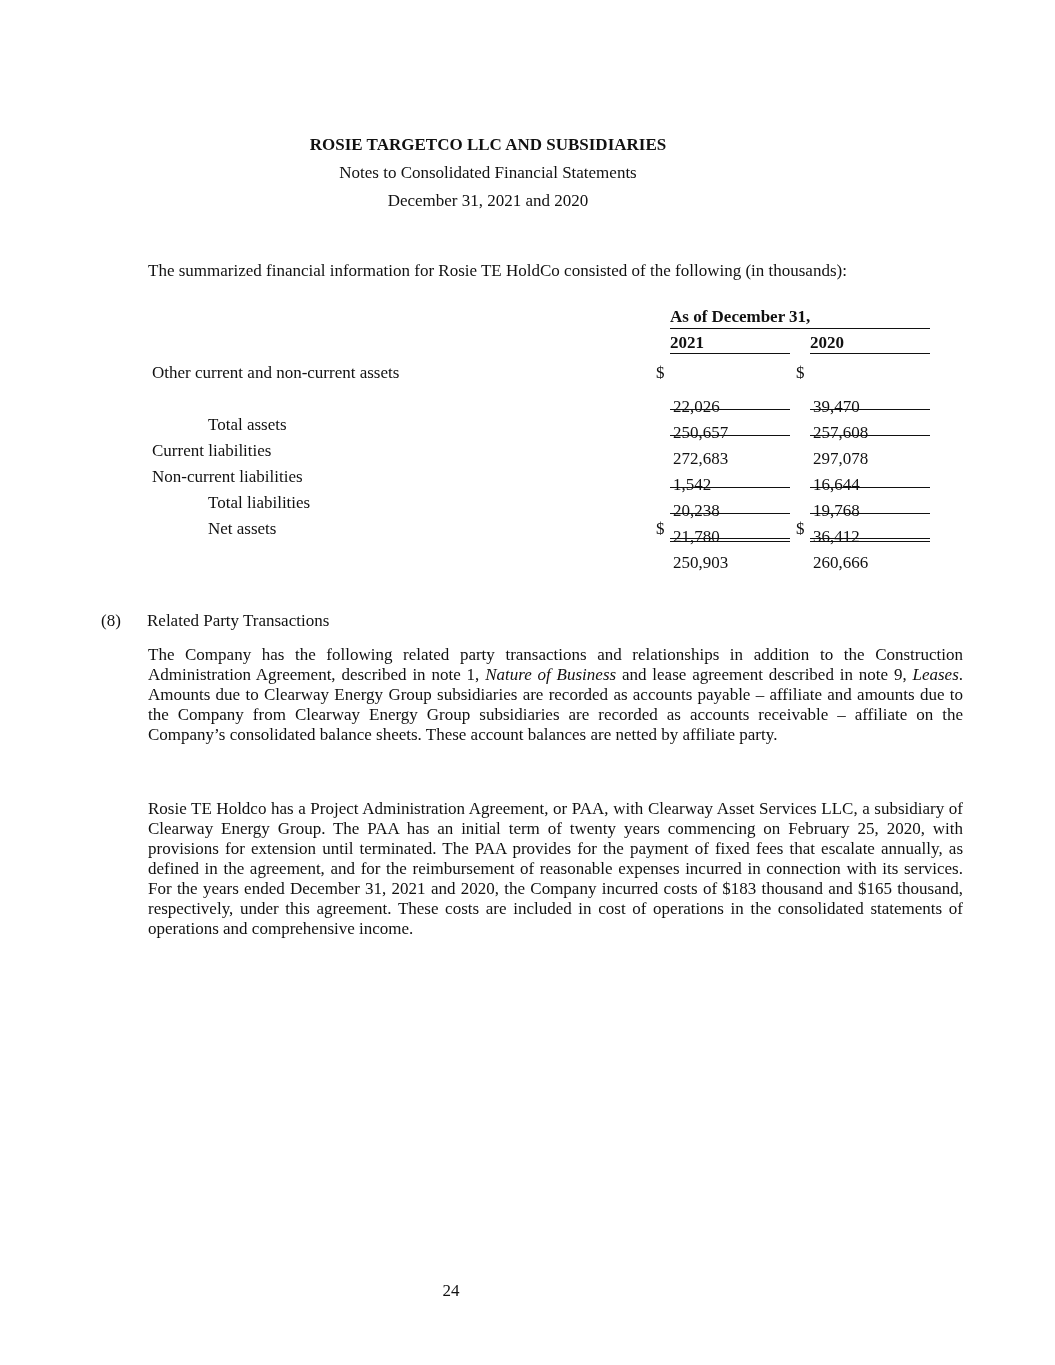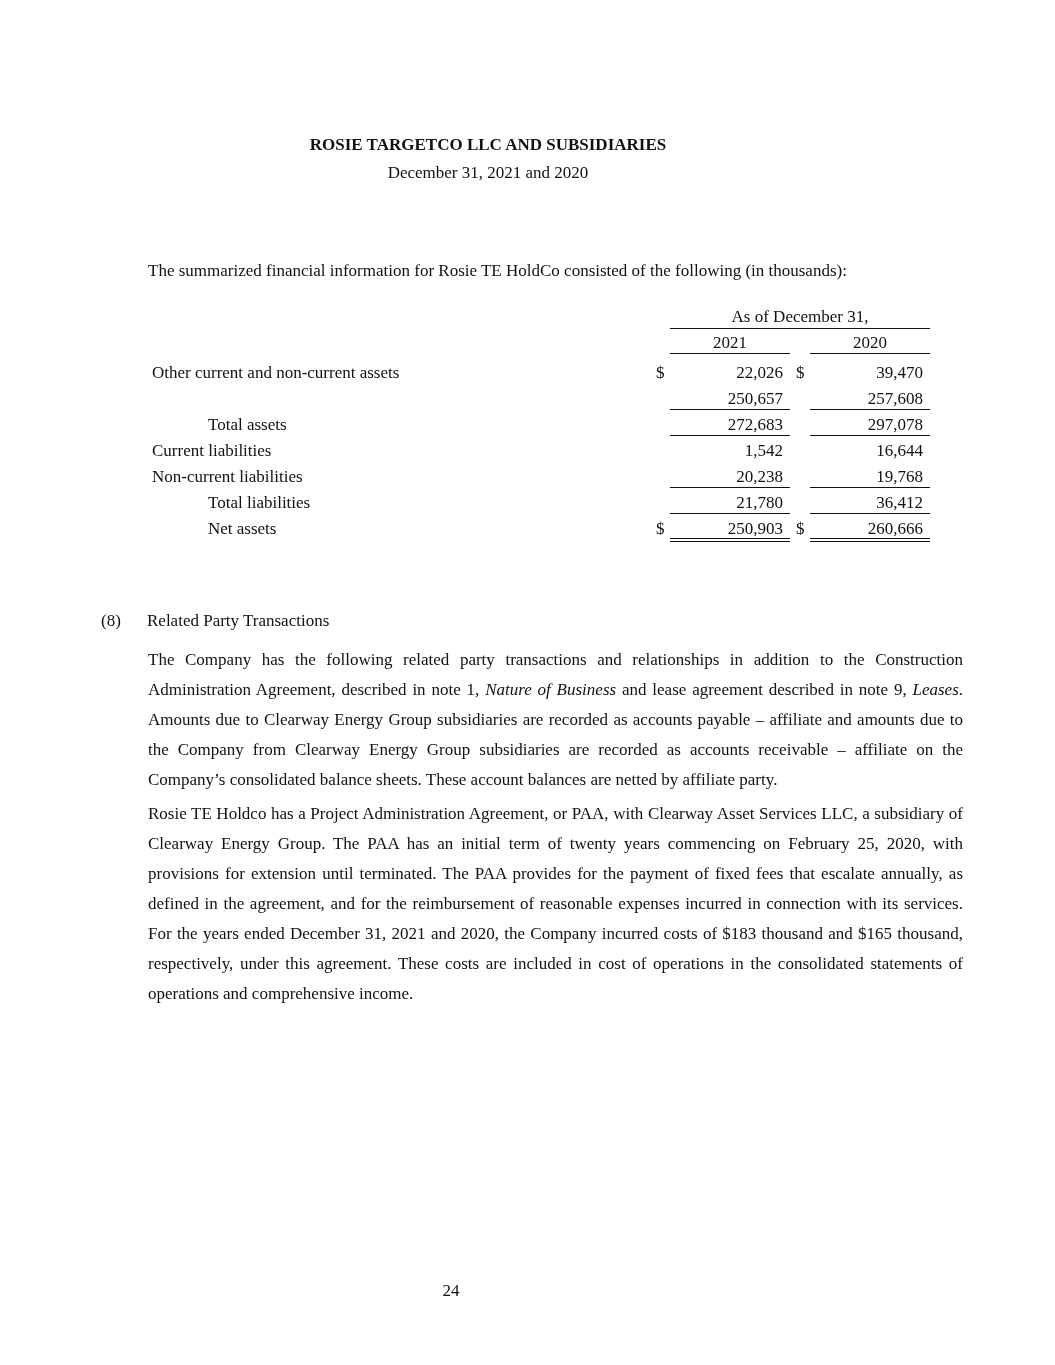--- a/index.html
+++ b/index.html
@@ -10,40 +10,41 @@
   .header { position: absolute; top: 131px; left: 0; width: 976px; text-align: center; line-height: 28px; }
   .header .company { font-weight: bold; }
   .intro { position: absolute; top: 259px; left: 148px; line-height: 24px; }
   .fin-table { position: absolute; top: 304px; left: 148px; width: 785px; }
   .row { position: relative; height: 26px; line-height: 26px; }
   .label { position: absolute; left: 4px; }
   .label.indent { left: 60px; }
   .dollar { position: absolute; }
   .d1 { left: 508px; }
   .d2 { left: 648px; }
-  .val { position: absolute; text-align: right; }
+  .val { position: absolute; text-align: left; margin-top: 34px; }
   .v1 { left: 525px; width: 110px; }
   .v2 { left: 665px; width: 110px; }
-  .col-hdr { position: absolute; font-weight: normal; text-align: center; }
+  .col-hdr { position: absolute; font-weight: bold; }
   .ul1 { position: absolute; left: 522px; width: 120px; border-bottom: 1.5px solid #111; }
   .ul2 { position: absolute; left: 662px; width: 120px; border-bottom: 1.5px solid #111; }
   .dbl1 { position: absolute; left: 522px; width: 120px; border-bottom: 4px double #111; }
   .dbl2 { position: absolute; left: 662px; width: 120px; border-bottom: 4px double #111; }
   .section-title { position: absolute; top: 609px; left: 101px; font-weight: normal; line-height: 24px; }
   .section-title .num { display: inline-block; width: 46px; }
-  .para { position: absolute; left: 148px; width: 815px; text-align: justify; line-height: 30px; margin: 0; }
+  .para { position: absolute; left: 148px; width: 815px; text-align: justify; line-height: 20px; margin: 0; }
   .p1 { top: 645px; }
   .p2 { top: 799px; }
   .page-num { position: absolute; top: 1281px; left: 0; width: 902px; text-align: center; }
 </style>
 </head>
 <body>
 
 <div class="header">
   <div class="company">ROSIE TARGETCO LLC AND SUBSIDIARIES</div>
+  <div>Notes to Consolidated Financial Statements</div>
   <div>December 31, 2021 and 2020</div>
 </div>
 
 <div class="intro">The summarized financial information for Rosie TE HoldCo consisted of the following (in thousands):</div>
 
 <div class="fin-table">
 
   <div class="row" style="height:26px;">
     <div class="col-hdr" style="left:522px;width:260px;">As of December 31,</div>
     <div class="ul1" style="top:24px;width:260px;"></div>

